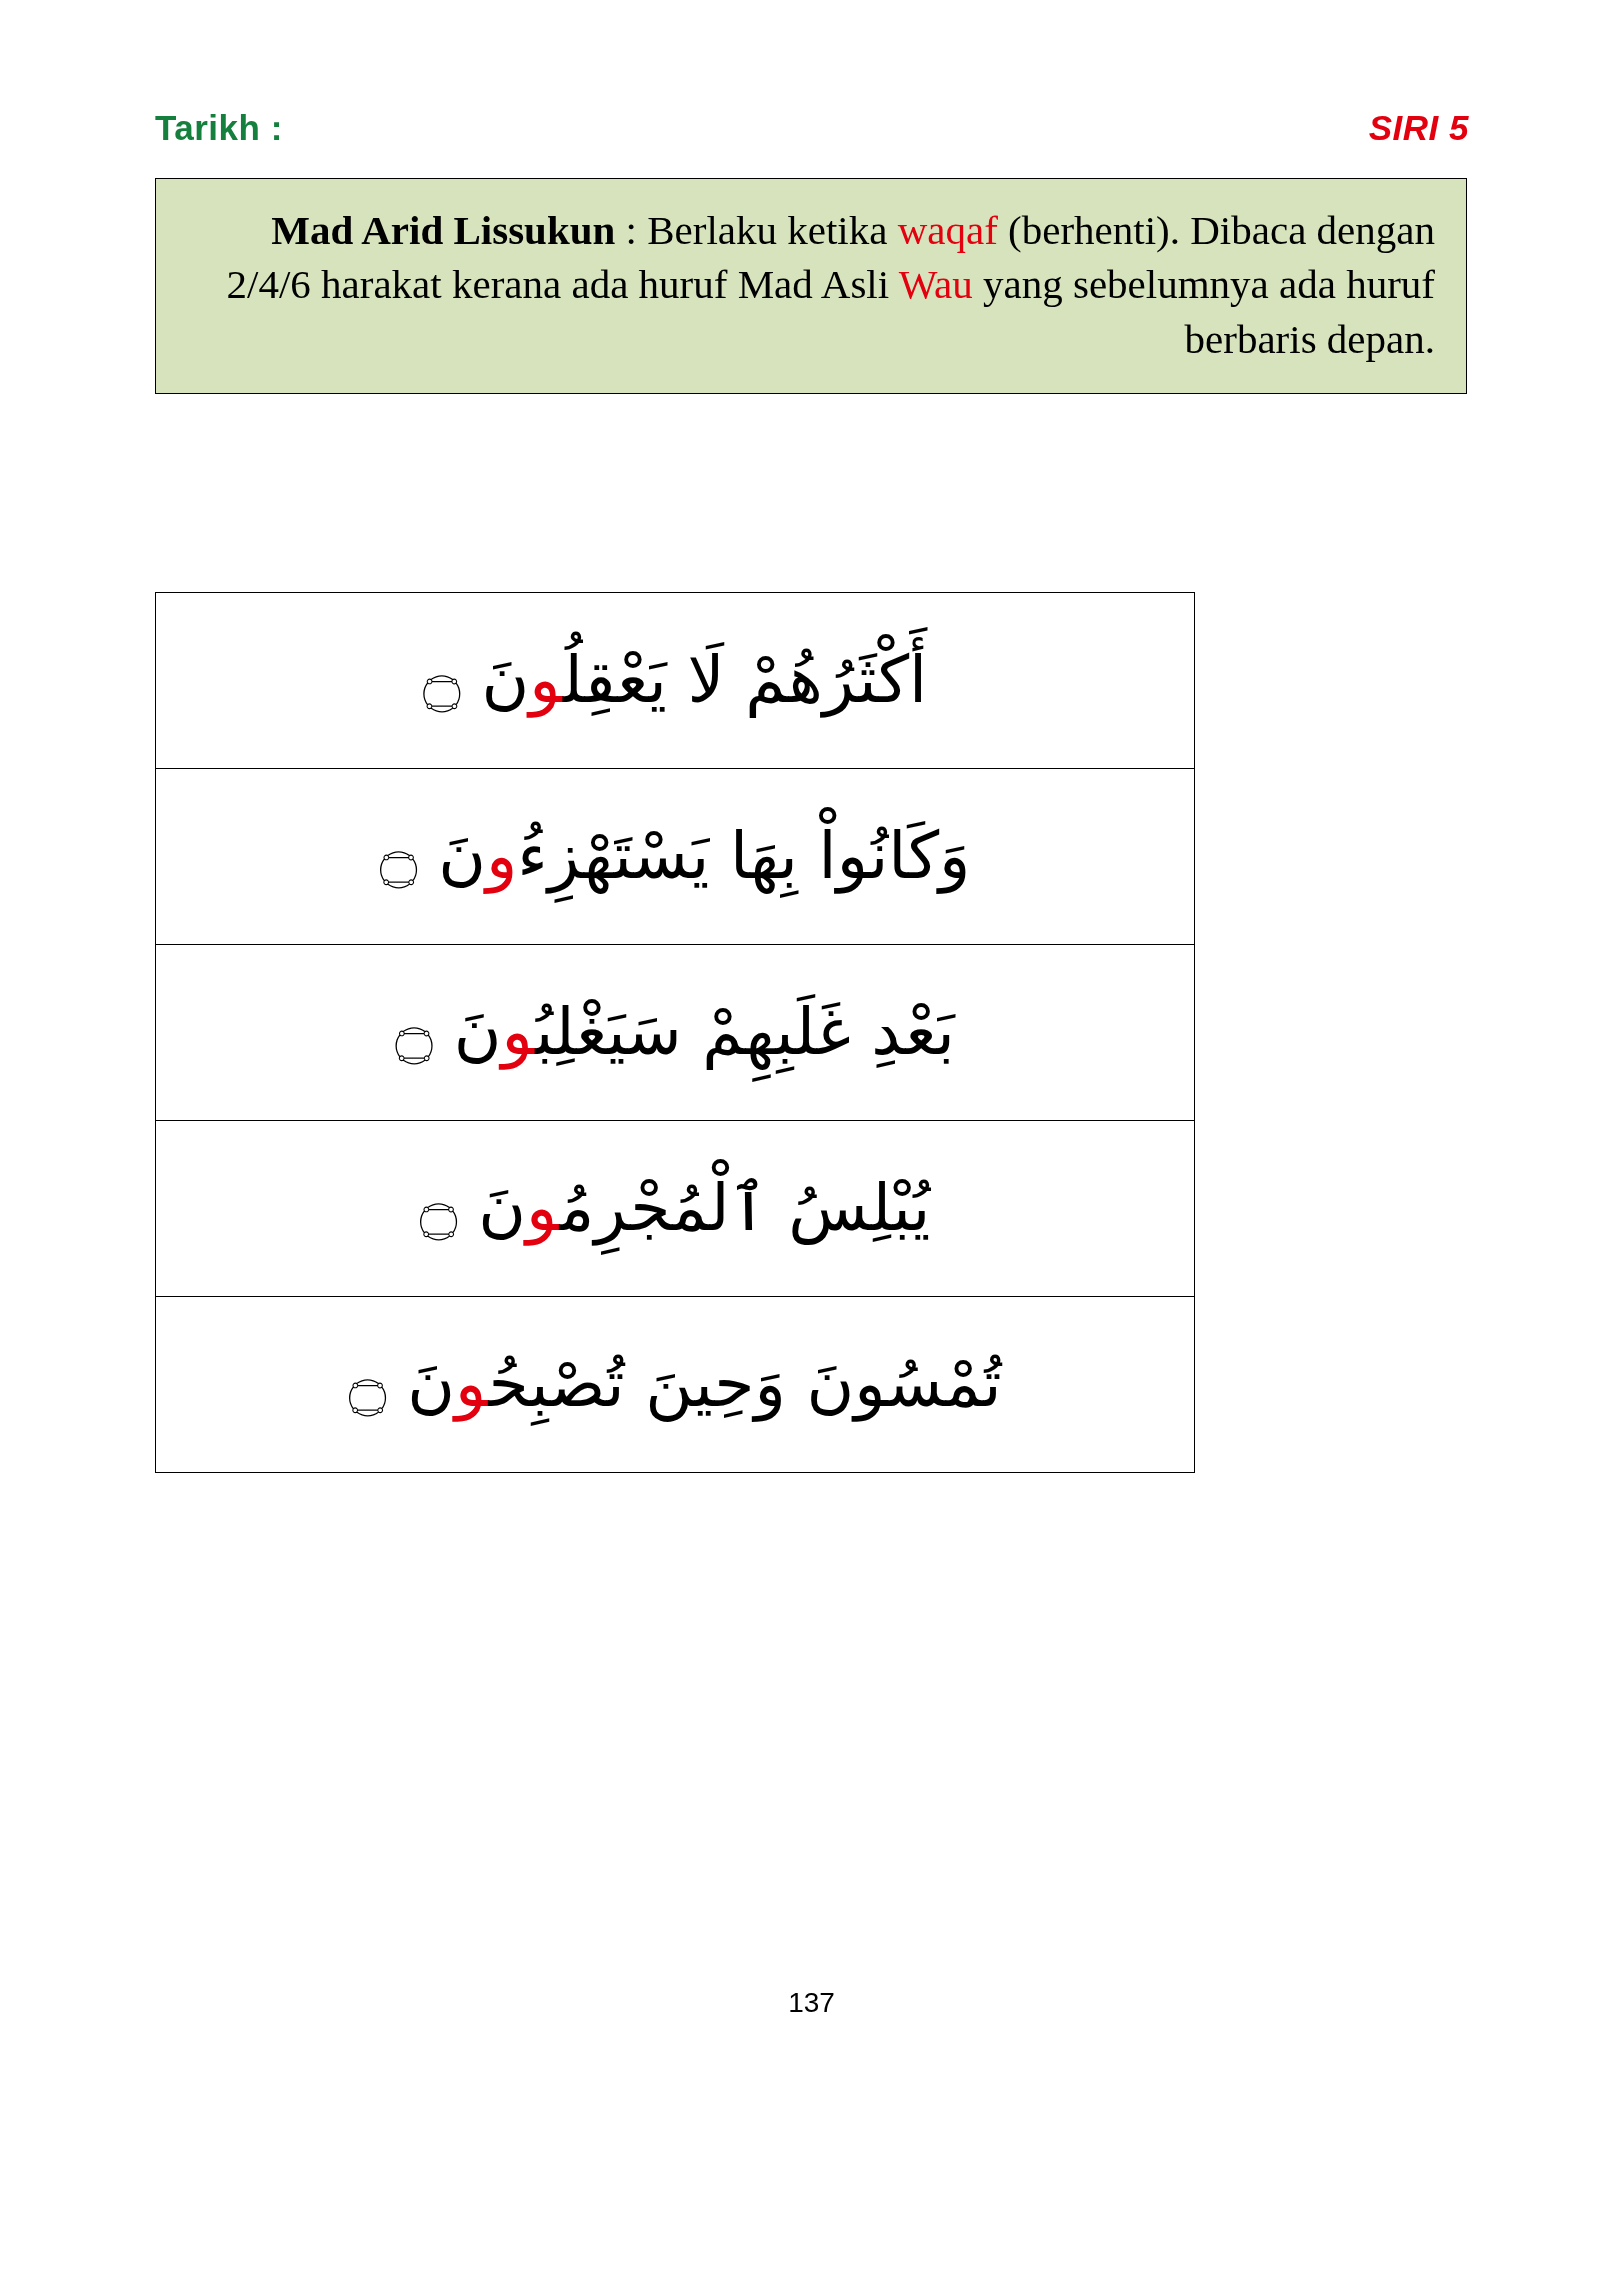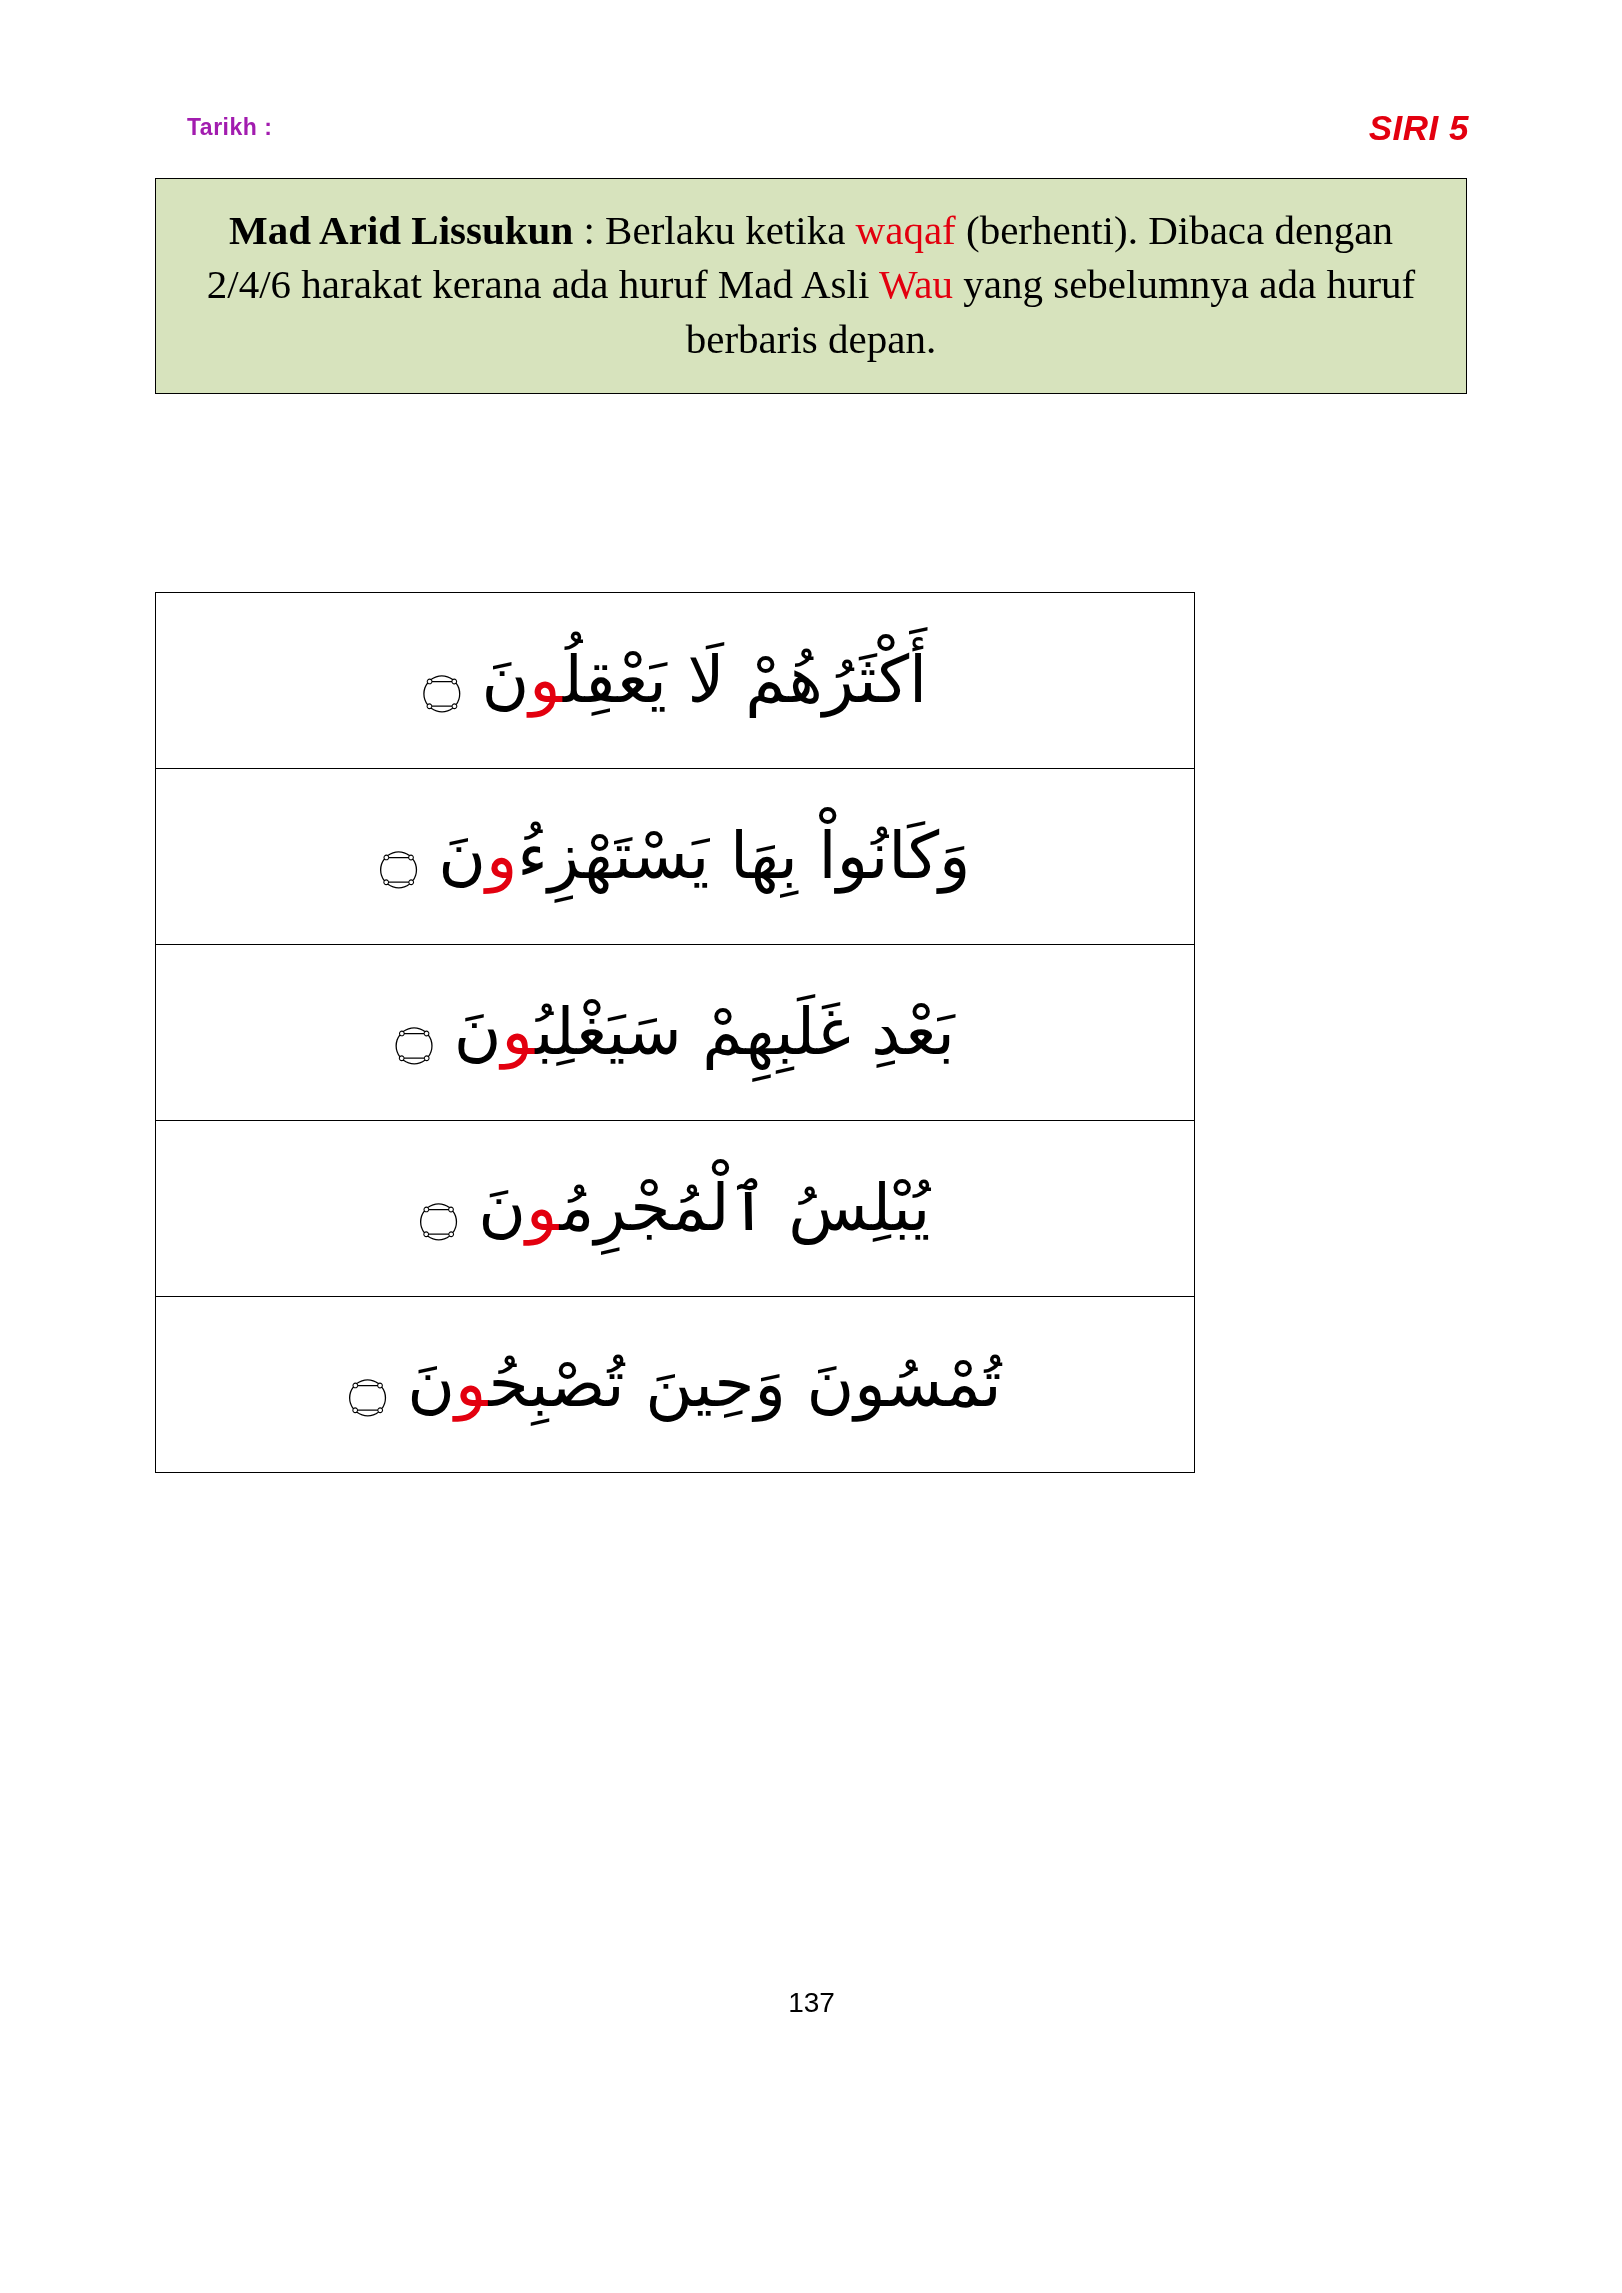--- a/index.html
+++ b/index.html
@@ -29,44 +29,43 @@
     top: 100px;
     width: 1314px;
     height: 55px;
     display: flex;
     align-items: center;
     justify-content: space-between;
   }
   .header-left {
     font-family: "Liberation Sans", sans-serif;
     font-weight: bold;
-    font-size: 23px;
-    color: #a21caf;
+    font-size: 35px;
+    color: #15803d;
     letter-spacing: 0.5px;
-    margin-left: 32px;
   }
   .header-right {
     font-family: "Liberation Sans", sans-serif;
     font-weight: bold;
     font-size: 35px;
     color: #e3000f;
     letter-spacing: 0.5px;
     font-style: italic;
   }
   
   .note-box {
     position: absolute;
     left: 155px;
     top: 178px;
     width: 1312px;
     box-sizing: border-box;
     background: #d7e3bd;
     border: 1.8px solid #000000;
     padding: 23.6px 31px 27px 31px;
-    text-align: center;
+    text-align: right;
     font-size: 41px;
     line-height: 1.33;
   }
   .note-box .b { font-weight: bold; }
   .note-box .red { color: #e3000f; }
   
   .ayah-table {
     position: absolute;
     left: 155px;
     top: 592px;

